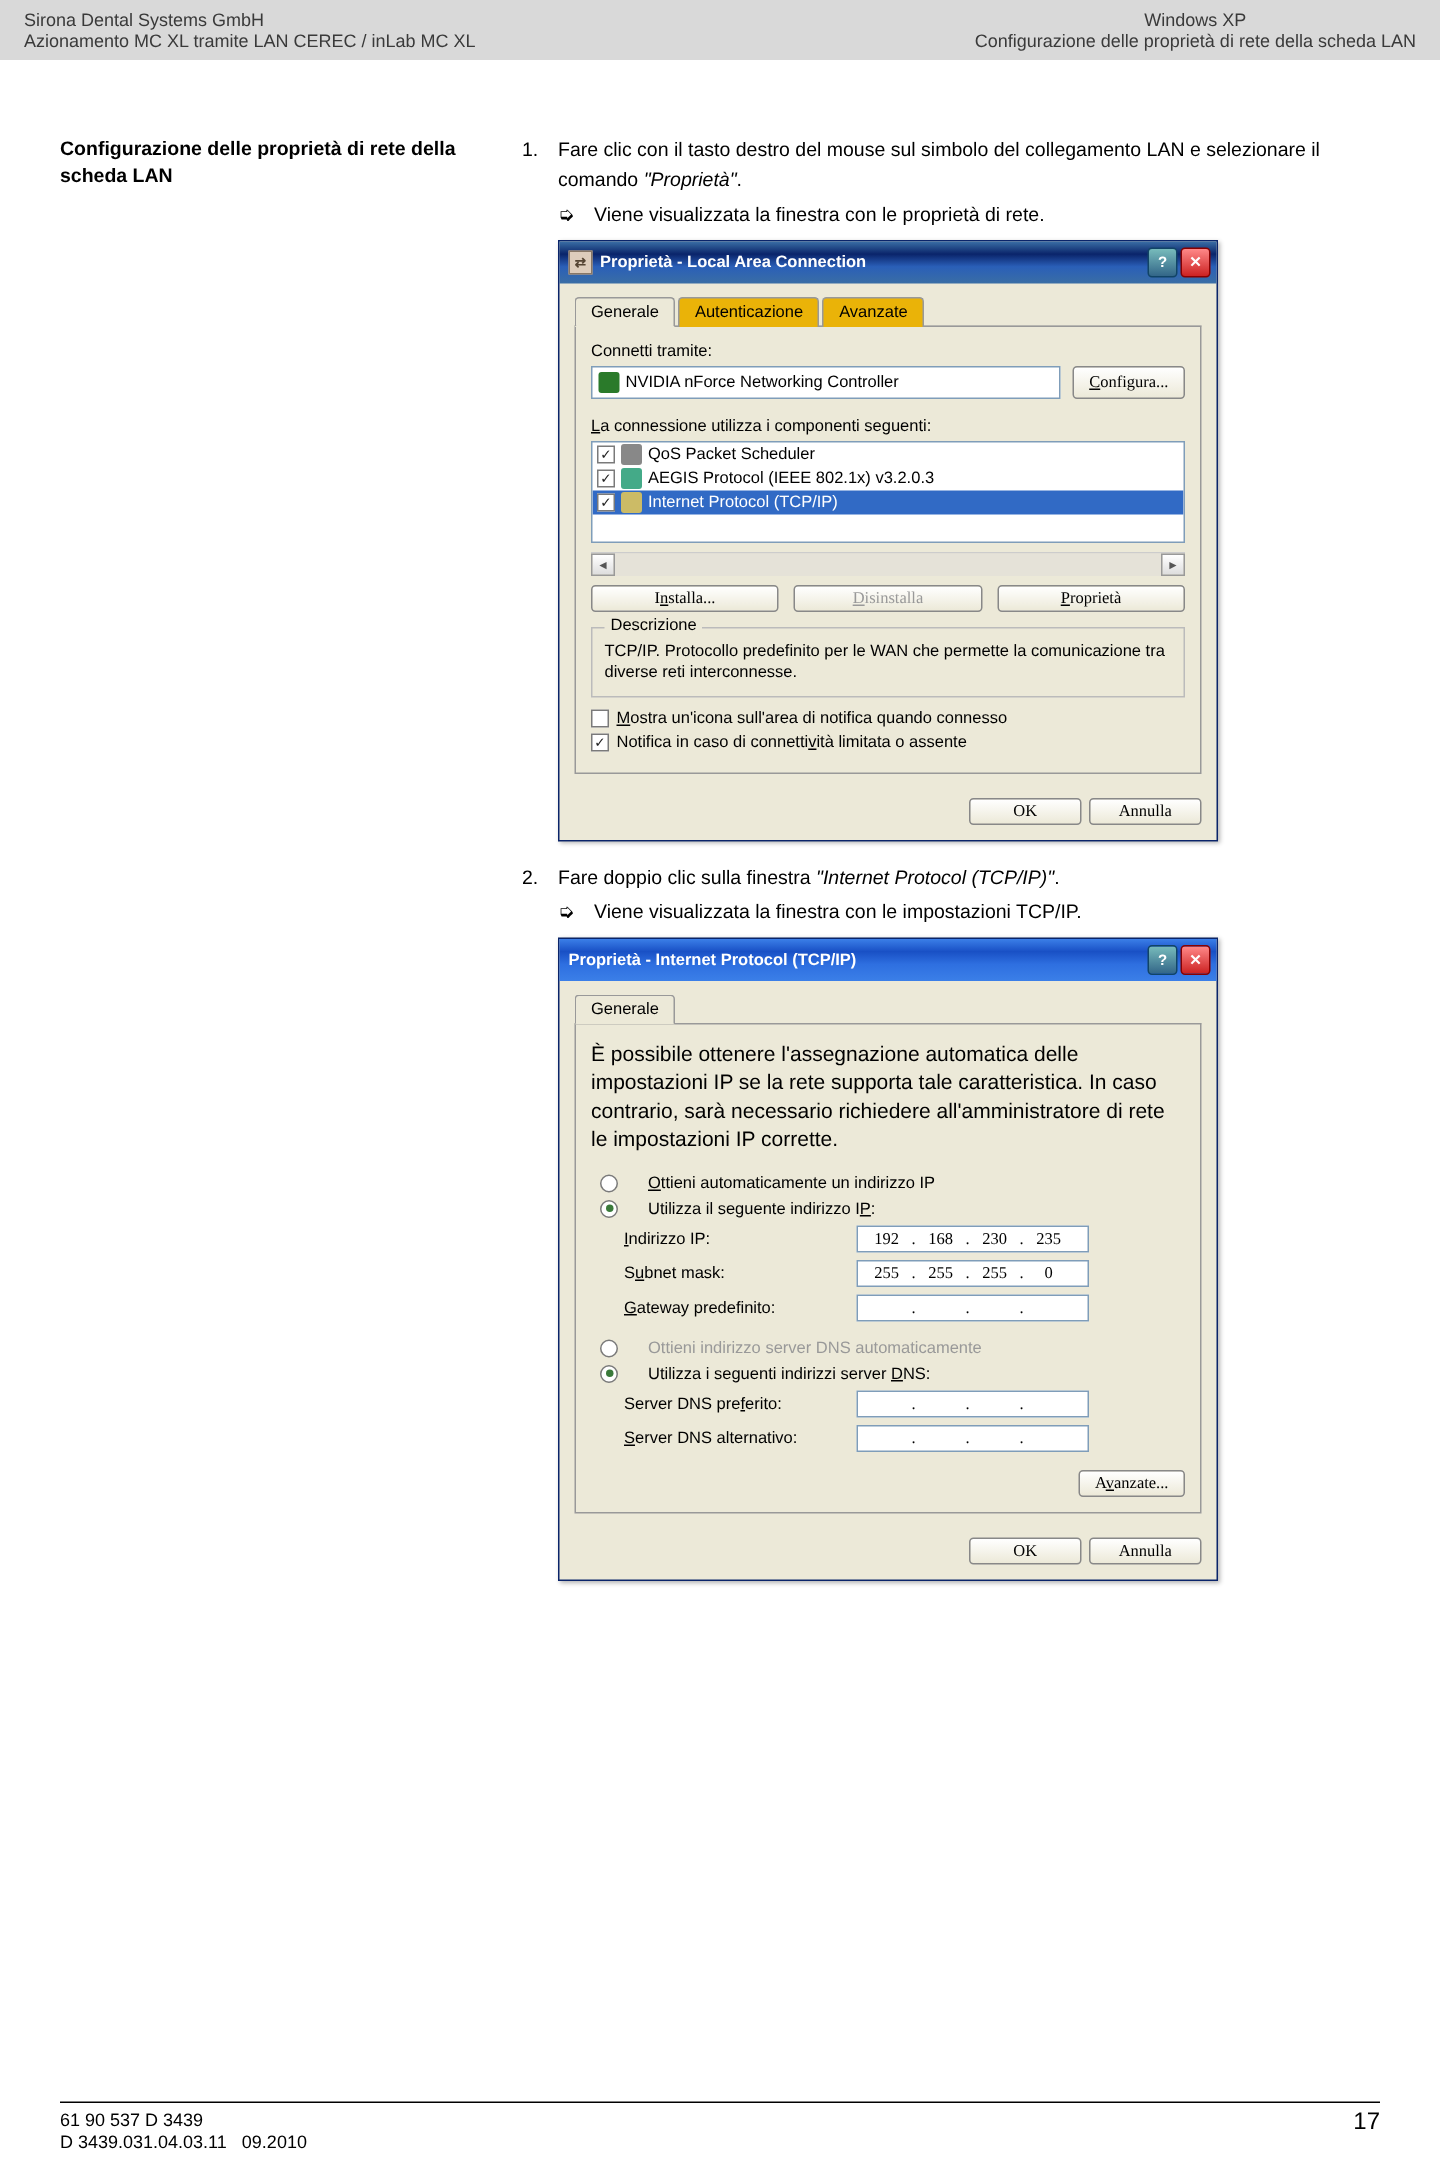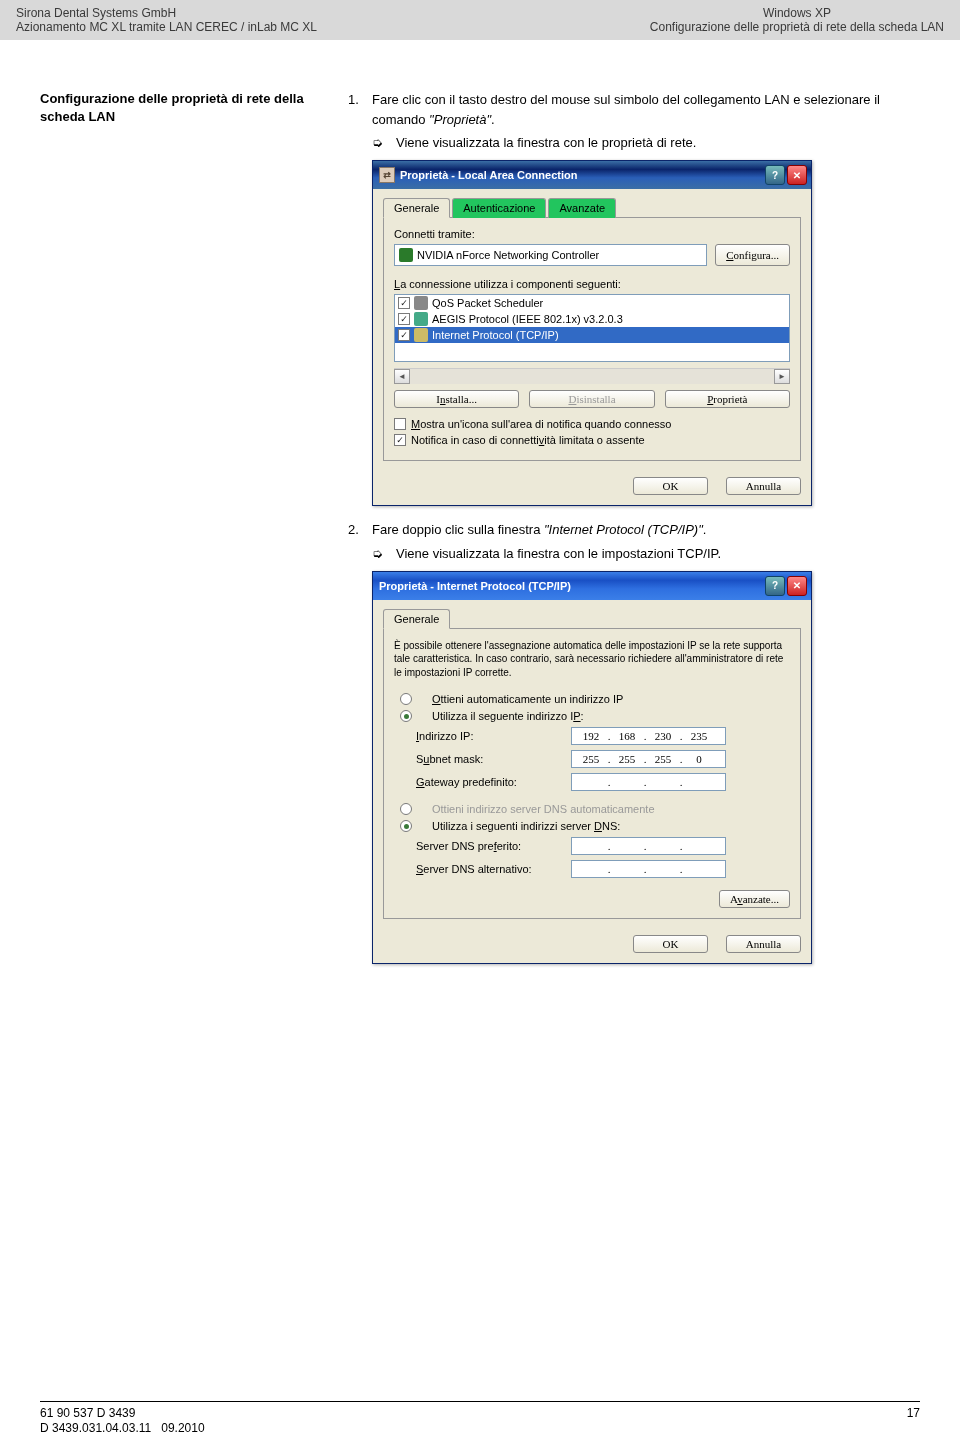--- a/index.html
+++ b/index.html
@@ -23,21 +23,21 @@
   .win { width: 440px; border: 1px solid #0a246a; background: #ece9d8; font-family: Tahoma, Arial, sans-serif; font-size: 11px; color: #000; box-shadow: 1px 1px 3px rgba(0,0,0,0.3); }
   .titlebar { height: 28px; background: linear-gradient(#3a6ea5,#0a246a 30%,#2a5fb8 60%,#3a6ea5); display: flex; align-items: center; padding: 0 4px 0 6px; color: #fff; font-weight: bold; }
   .titlebar .ticon { width: 16px; height: 16px; background: #dcb; border: 1px solid #876; margin-right: 5px; display:flex; align-items:center; justify-content:center; font-size:9px; color:#543;}
   .titlebar .ttext { flex: 1; }
   .titlebar .btns { display: flex; gap: 2px; }
   .titlebar .btn { width: 20px; height: 20px; background: linear-gradient(#f88,#c22); border: 1px solid #800; border-radius: 3px; display: flex; align-items: center; justify-content: center; color: #fff; font-weight: bold; font-size: 10px; }
   .titlebar .btn.help { background: linear-gradient(#7bb,#368); border-color: #146; }
 
   .win-body { padding: 8px 10px 10px; }
   .tabs { display: flex; border-bottom: 1px solid #999; margin-bottom: -1px; }
-  .tab { background: #22c55e; border: 1px solid #999; border-bottom: none; padding: 3px 10px; margin-right: 2px; border-radius: 3px 3px 0 0; position: relative; top: 1px; }
+  .tab { background: #eab308; border: 1px solid #999; border-bottom: none; padding: 3px 10px; margin-right: 2px; border-radius: 3px 3px 0 0; position: relative; top: 1px; }
   .tab.active { background: #ece9d8; border-bottom: 1px solid #ece9d8; font-weight: normal; z-index: 2; }
   .tab-panel { border: 1px solid #999; padding: 10px; background: #ece9d8; }
   
   .label-row { margin-bottom: 4px; }
   .adapter-row { display: flex; gap: 8px; margin-bottom: 12px; }
   .adapter-box { flex: 1; border: 1px solid #7f9db9; background: #fff; padding: 3px 4px; display: flex; align-items: center; gap: 4px; }
   .adapter-icon { width: 14px; height: 14px; background: #2a7a2a; border-radius: 2px; display:inline-block; }
   .xp-button { border: 1px solid #888; background: linear-gradient(#fff,#ece9d8); padding: 2px 10px; border-radius: 3px; font-family: Tahoma; font-size: 11px; }
   .xp-button.disabled { color: #999; }
   
@@ -54,41 +54,41 @@
   
   .btn-row { display: flex; gap: 10px; justify-content: space-between; margin-bottom: 10px; }
   .btn-row .xp-button { flex: 1; text-align:center; }
   
   .group { border: 1px solid #bbb; padding: 8px; margin-bottom: 8px; position: relative; }
   .group-label { position: absolute; top: -8px; left: 8px; background: #ece9d8; padding: 0 4px; }
   .desc-text { font-size: 11px; line-height: 1.3; }
   
   .check-line { display: flex; align-items: center; gap: 5px; margin-bottom: 4px; }
   
-  .dlg-buttons { display: flex; justify-content: flex-end; gap: 18px; padding: 6px 10px 10px; }
+  .dlg-buttons { display: flex; justify-content: flex-end; gap: 5px; padding: 6px 10px 10px; }
 
   
   .win2 .titlebar { background: linear-gradient(#3b7fe8,#1950c5 30%,#2e6fe0 60%,#3b7fe8); }
-  .tcpip-desc { font-size: 10px; line-height: 1.35; margin-bottom: 14px; }
+  .tcpip-desc { font-size: 14px; line-height: 1.35; margin-bottom: 14px; }
   .radio-line { display: flex; align-items: center; gap: 20px; margin-bottom: 5px; padding-left: 6px; }
   .radio { width: 12px; height: 12px; border: 1px solid #7a7a7a; border-radius: 50%; background: #fff; display:flex; align-items:center; justify-content:center; flex: 0 0 12px; }
   .radio.sel::after { content:""; width:5px; height:5px; background:#3a7a3a; border-radius:50%; display:block; }
   .radio-line.disabled { color: #999; }
   .ip-fields { padding-left: 22px; margin-bottom: 12px; }
   .ip-row { display: flex; align-items: center; margin-bottom: 5px; }
   .ip-label { width: 155px; }
   .ip-input { width: 155px; border: 1px solid #7f9db9; background: #fff; padding: 2px 4px; font-family: Tahoma; font-size: 11px; text-align: left; letter-spacing: 2px; }
   .ip-input span { display:inline-block; width:30px; text-align:center; letter-spacing:0; }
   .ip-input .dot { width:6px; display:inline-block; text-align:center; }
   .adv-row { display:flex; justify-content:flex-end; margin-top: 10px; }
 
   
   .footer { position: absolute; bottom: 16px; left: 40px; right: 40px; border-top: 1px solid #000; padding-top: 4px; display: flex; justify-content: space-between; font-size: 12px; }
   .footer-left { display:flex; flex-direction:column; line-height:1.3; }
-  .footer-right { font-size: 12px; }
+  .footer-right { font-size: 16px; }
   .ul { text-decoration: underline; }
 </style>
 </head>
 <body>
 <div class="page">
 
 <div class="header-bar">
   <div class="header-left">
     <span>Sirona Dental Systems GmbH</span>
     <span>Azionamento MC XL tramite LAN CEREC / inLab MC XL</span>
@@ -163,20 +163,24 @@
               <div class="arr">◄</div>
               <div class="track"></div>
               <div class="arr">►</div>
             </div>
             <div style="height:6px"></div>
             <div class="btn-row">
               <button class="xp-button">I<span class="ul">n</span>stalla...</button>
               <button class="xp-button disabled"><span class="ul">D</span>isinstalla</button>
               <button class="xp-button"><span class="ul">P</span>roprietà</button>
             </div>
+            <div class="group">
+              <div class="group-label">Descrizione</div>
+              <div class="desc-text">TCP/IP. Protocollo predefinito per le WAN che permette la comunicazione tra diverse reti interconnesse.</div>
+            </div>
             <div class="check-line">
               <div class="cb"></div>
               <span><span class="ul">M</span>ostra un'icona sull'area di notifica quando connesso</span>
             </div>
             <div class="check-line">
               <div class="cb">✓</div>
               <span>Notifica in caso di connetti<span class="ul">v</span>ità limitata o assente</span>
             </div>
           </div>
         </div>

